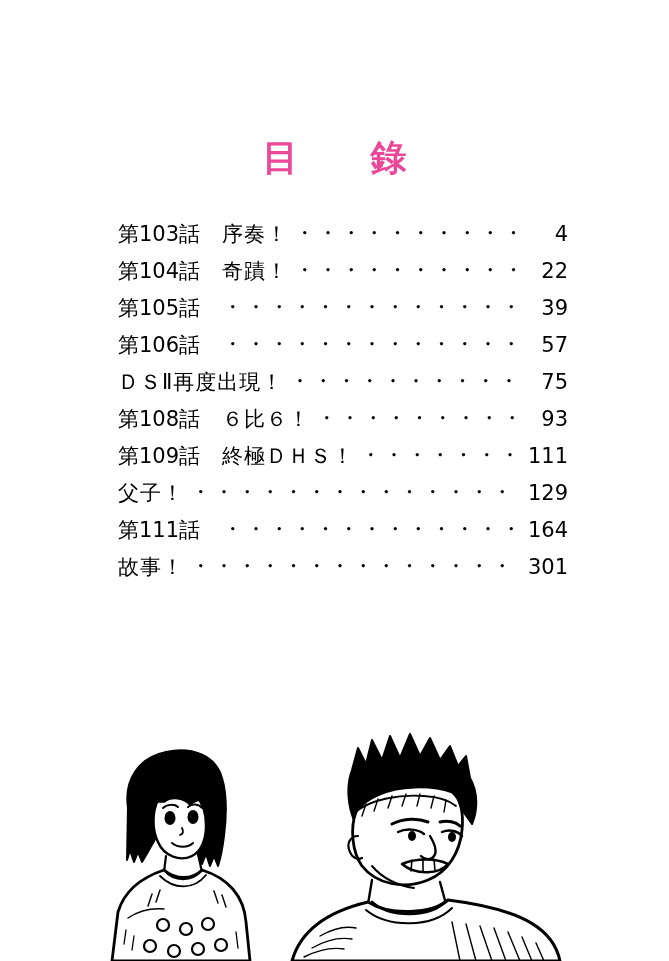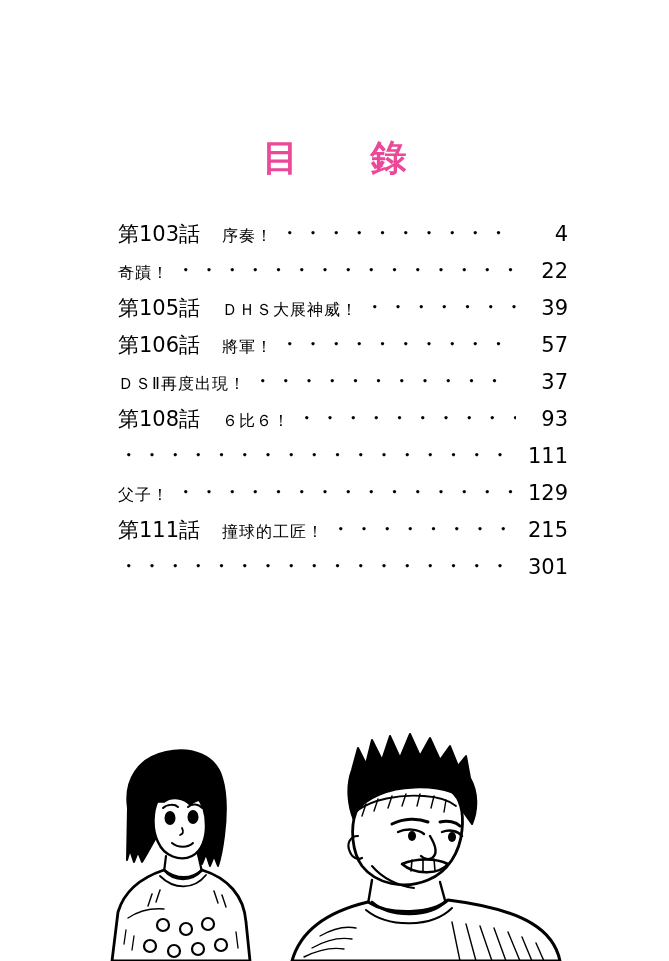--- a/index.html
+++ b/index.html
@@ -54,21 +54,21 @@
     justify-content: flex-end;
   }
   .toc-num {
     flex: 0 0 auto;
     width: 104px;
     font-size: 21px;
     letter-spacing: 0px;
   }
   .toc-label {
     flex: 0 0 auto;
-    font-size: 16px;
+    font-size: 21px;
     letter-spacing: 1px;
     padding-right: 6px;
   }
   .toc-dots {
     flex: 1 1 auto;
     overflow: hidden;
     font-size: 21px;
     letter-spacing: 2.2px;
     white-space: nowrap;
     position: relative;
@@ -104,71 +104,72 @@
   <div class="toc-list">
 
     <div class="toc-row">
       <span class="toc-num">第103話</span>
       <span class="toc-label">序奏！</span>
       <span class="toc-dots">・・・・・・・・・・・・・・・・・・・・・・・・・・・・・・・・・・・・・・・・・・</span>
       <span class="toc-page">4</span>
     </div>
 
     <div class="toc-row">
+      <span class="toc-num">第104話</span>
       <span class="toc-label">奇蹟！</span>
       <span class="toc-dots">・・・・・・・・・・・・・・・・・・・・・・・・・・・・・・・・・・・・・・・・・・</span>
       <span class="toc-page">22</span>
     </div>
 
     <div class="toc-row">
       <span class="toc-num">第105話</span>
-      <span class="toc-label">ＤＨＳ大展神威！</span>
       <span class="toc-dots">・・・・・・・・・・・・・・・・・・・・・・・・・・・・・・・・・・・・・・・・・・</span>
       <span class="toc-page">39</span>
     </div>
 
     <div class="toc-row">
       <span class="toc-num">第106話</span>
-      <span class="toc-label">將軍！</span>
       <span class="toc-dots">・・・・・・・・・・・・・・・・・・・・・・・・・・・・・・・・・・・・・・・・・・</span>
       <span class="toc-page">57</span>
     </div>
 
     <div class="toc-row">
       <span class="toc-label">ＤＳⅡ再度出現！</span>
       <span class="toc-dots">・・・・・・・・・・・・・・・・・・・・・・・・・・・・・・・・・・・・・・・・・・</span>
-      <span class="toc-page">37</span>
+      <span class="toc-page">75</span>
     </div>
 
     <div class="toc-row">
       <span class="toc-num">第108話</span>
       <span class="toc-label">６比６！</span>
       <span class="toc-dots">・・・・・・・・・・・・・・・・・・・・・・・・・・・・・・・・・・・・・・・・・・</span>
       <span class="toc-page">93</span>
     </div>
 
     <div class="toc-row">
+      <span class="toc-num">第109話</span>
+      <span class="toc-label">終極ＤＨＳ！</span>
       <span class="toc-dots">・・・・・・・・・・・・・・・・・・・・・・・・・・・・・・・・・・・・・・・・・・</span>
       <span class="toc-page">111</span>
     </div>
 
     <div class="toc-row">
       <span class="toc-label">父子！</span>
       <span class="toc-dots">・・・・・・・・・・・・・・・・・・・・・・・・・・・・・・・・・・・・・・・・・・</span>
       <span class="toc-page">129</span>
     </div>
 
     <div class="toc-row">
       <span class="toc-num">第111話</span>
-      <span class="toc-label">撞球的工匠！</span>
-      <span class="toc-dots">・・・・・・・・・・・・・・・・・・・・・・・・・・・・・・・・・・・・・・・・・・</span>
-      <span class="toc-page">215</span>
-    </div>
-
-    <div class="toc-row">
+      <span class="toc-dots">・・・・・・・・・・・・・・・・・・・・・・・・・・・・・・・・・・・・・・・・・・</span>
+      <span class="toc-page">164</span>
+    </div>
+
+    <div class="toc-row">
+      <span class="toc-label">故事！</span>
       <span class="toc-dots">・・・・・・・・・・・・・・・・・・・・・・・・・・・・・・・・・・・・・・・・・・</span>
       <span class="toc-page">301</span>
     </div>
 
   </div>
 
   <div class="illustration">
     <svg width="669" height="301" viewBox="0 0 669 301" xmlns="http://www.w3.org/2000/svg">
       <g fill="none" stroke="#000" stroke-width="2.6" stroke-linejoin="round" stroke-linecap="round">
 

